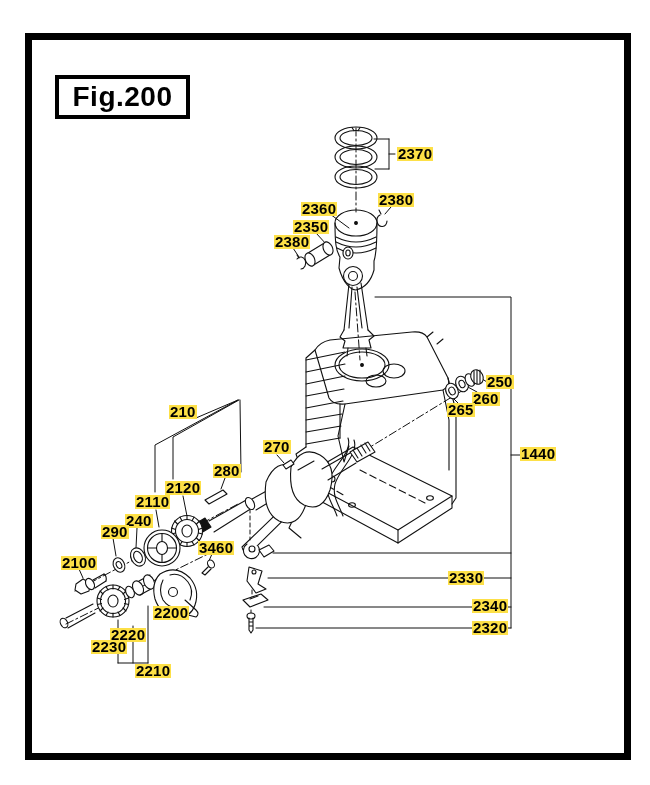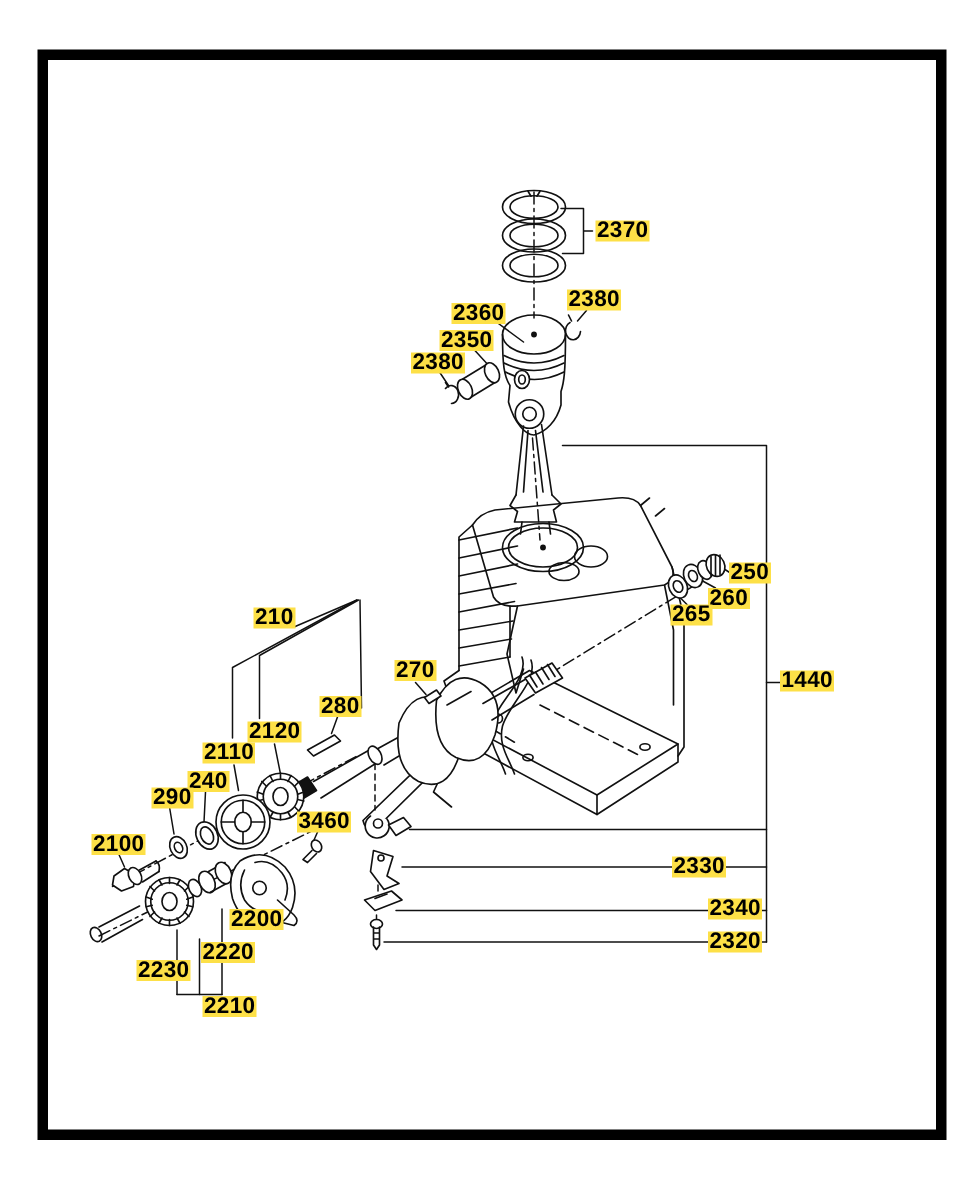--- a/index.html
+++ b/index.html
@@ -248,20 +248,23 @@
         <path d="M250,599 L258,596"></path>
 
         <ellipse cx="251" cy="616" rx="4" ry="3" fill="#fff"></ellipse>
         <path d="M249,618 L249,630 M253,618 L253,630 M249,622 L253,622 M249,626 L253,626 M249,630 L251,633 L253,630"></path>
       </g>
     </g>
   </svg>
 
   <div id="border-frame"></div>
 
+  <div id="fig-box">
+    <span>Fig.200</span>
+  </div>
 
 
   <div id="labels-layer">
       <span class="part-label" style="left: 397px; top: 147px;">2370</span>
       <span class="part-label" style="left: 378px; top: 193px;">2380</span>
       <span class="part-label" style="left: 301px; top: 202px;">2360</span>
       <span class="part-label" style="left: 293px; top: 220px;">2350</span>
       <span class="part-label" style="left: 274px; top: 235px;">2380</span>
       <span class="part-label" style="left: 486px; top: 375px;">250</span>
       <span class="part-label" style="left: 472px; top: 392px;">260</span>
@@ -270,20 +273,20 @@
       <span class="part-label" style="left: 169px; top: 405px;">210</span>
       <span class="part-label" style="left: 263px; top: 440px;">270</span>
       <span class="part-label" style="left: 213px; top: 464px;">280</span>
       <span class="part-label" style="left: 165px; top: 481px;">2120</span>
       <span class="part-label" style="left: 135px; top: 495px;">2110</span>
       <span class="part-label" style="left: 125px; top: 514px;">240</span>
       <span class="part-label" style="left: 101px; top: 525px;">290</span>
       <span class="part-label" style="left: 61px; top: 556px;">2100</span>
       <span class="part-label" style="left: 198px; top: 541px;">3460</span>
       <span class="part-label" style="left: 153px; top: 606px;">2200</span>
-      <span class="part-label" style="left: 134px; top: 628px;">2220</span>
+      <span class="part-label" style="left: 110px; top: 628px;">2220</span>
       <span class="part-label" style="left: 91px; top: 640px;">2230</span>
       <span class="part-label" style="left: 135px; top: 664px;">2210</span>
       <span class="part-label" style="left: 448px; top: 571px;">2330</span>
       <span class="part-label" style="left: 472px; top: 599px;">2340</span>
       <span class="part-label" style="left: 472px; top: 621px;">2320</span>
     </div>
 </div>
 
 </body></html>

